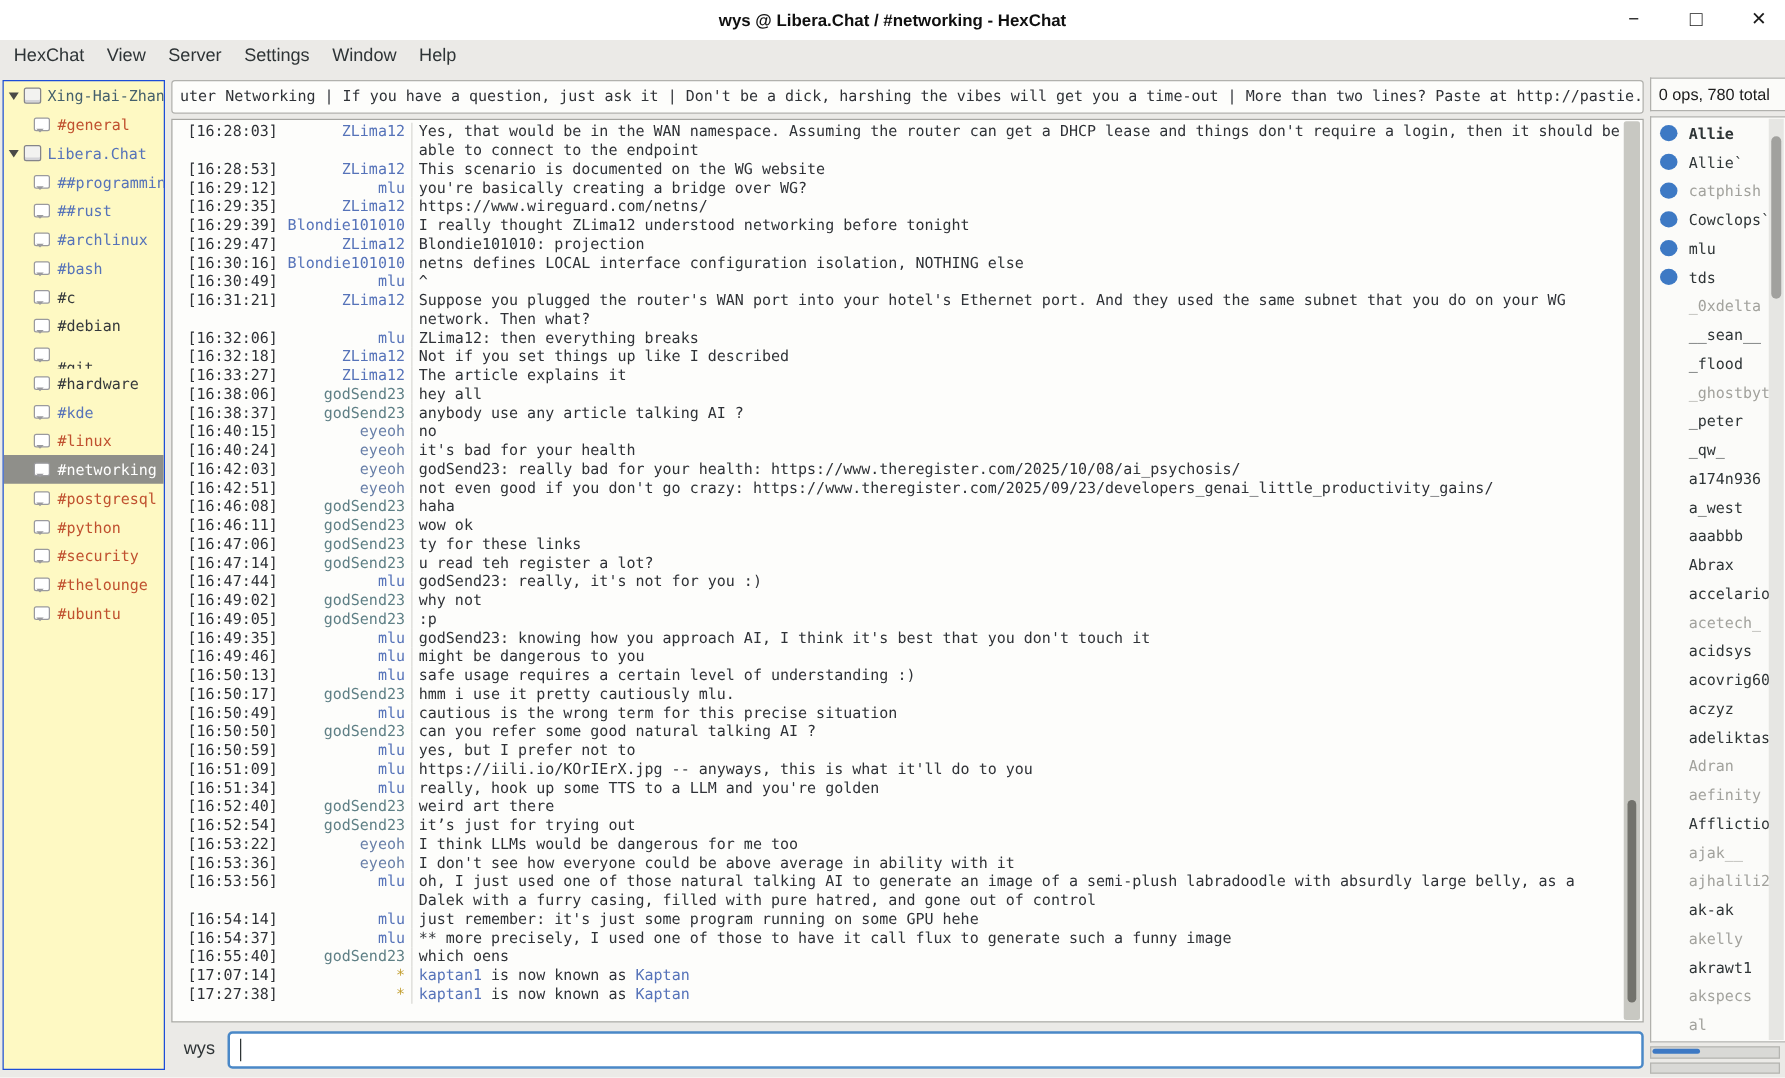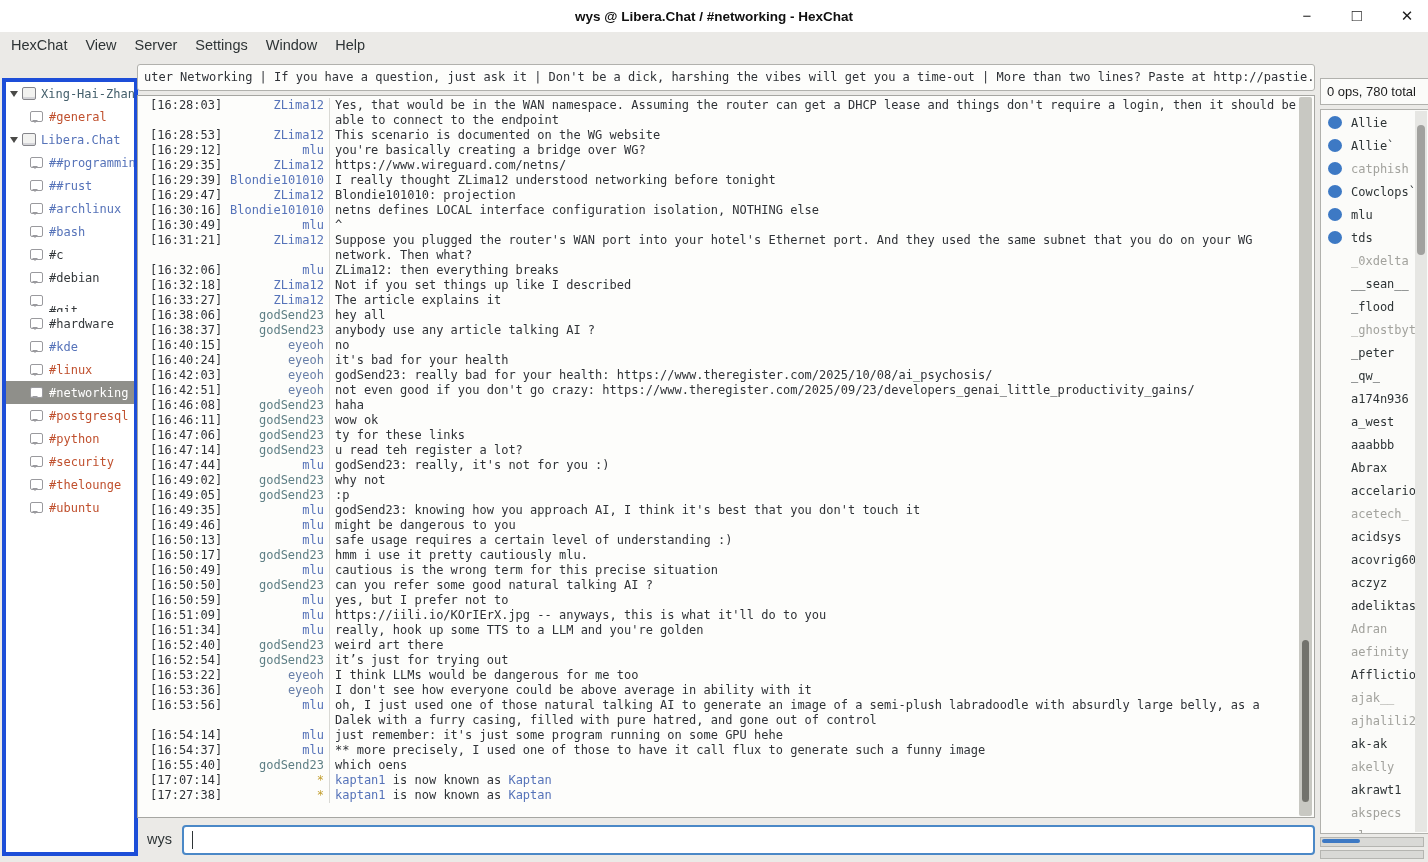--- a/index.html
+++ b/index.html
@@ -9,21 +9,21 @@
   .wtitle{font-size:13.5px;font-weight:bold;color:#101010}
   .controls{position:absolute;right:12px;top:0;height:100%;display:flex;align-items:center;gap:32px;color:#1a1a1a}
   .ctrl{width:18px;text-align:center;font-size:15px;line-height:32px;cursor:default}
   .ctrl.max{font-size:17px}
   
   .menubar{height:30px;background:#ebeae7;display:flex;align-items:flex-start;padding-left:2px}
   .menu-item{padding:5px 9px;font-size:14.5px;color:#2e3436}
   
   .main{position:absolute;top:62px;left:0;right:0;bottom:0}
   
-  .treepanel{position:absolute;left:2px;top:16px;width:128px;bottom:6px;background:#ffffff;border:4px solid #1d4ed8;overflow:hidden}
+  .treepanel{position:absolute;left:2px;top:2px;width:128px;bottom:6px;background:#fef9c3;border:1px solid #1d4ed8;overflow:hidden}
   .trow{height:23px;display:flex;align-items:center;white-space:nowrap;overflow:hidden;font-family:"DejaVu Sans Mono",monospace;font-size:12px}
   .srvrow{padding-left:4px}
   .chrow{padding-left:24px}
   .expander{width:0;height:0;border-left:4.5px solid transparent;border-right:4.5px solid transparent;border-top:6px solid #4a4a48;margin-right:4px;flex:none}
   .ico-srv{width:12px;height:11px;border:1px solid #85858a;border-radius:2px;background:#f2f2f0;margin-right:5px;flex:none;box-shadow:inset 0 -2px 0 #d4d4d8}
   .ico-chan{width:11px;height:9px;border:1px solid #9a9a9e;border-radius:2px;background:#fff;margin-right:6px;flex:none;position:relative}
   .ico-chan::after{content:'';position:absolute;left:1px;bottom:-5px;border:3px solid transparent;border-top:3px solid #9a9a9e}
   .st-data .tlabel{color:#45606c}
   .st-normal .tlabel{color:#34383b}
   .st-activity .tlabel{color:#5673b9}
@@ -46,21 +46,21 @@
   .c-lk{color:#5673b9}
   .vscroll{position:absolute;right:2px;top:1px;bottom:1px;width:13px;background:#c8c8c2;border-radius:2px}
   .vthumb{position:absolute;left:3px;width:7px;border-radius:4px;background:#72726c}
   .chat-thumb{top:75.5%;height:22.5%}
   
   .inputrow{height:44px;display:flex;align-items:flex-start;padding:7px 0 0 10px;box-sizing:border-box}
   .nicklabel{font-size:14.5px;color:#2e3436;margin:6px 10px 0 0}
   .inputbox{flex:1;height:30px;box-sizing:border-box;border:2px solid #4a88c7;border-radius:4px;background:#ffffff;position:relative}
   .caret{position:absolute;left:8px;top:4px;width:1px;height:18px;background:#2e3436}
   
-  .userpanel{position:absolute;right:0;top:16px;width:108px;bottom:0;display:flex;flex-direction:column}
+  .userpanel{position:absolute;right:0;top:0;width:108px;bottom:0;display:flex;flex-direction:column}
   .opsheader{height:27px;box-sizing:border-box;border:1px solid #b1b1ad;border-right:none;background:#fbfbf9;font-size:13px;color:#1c1c1c;display:flex;align-items:center;padding-left:6px;white-space:nowrap;overflow:hidden}
   .userlist{margin-top:4px;flex:1;background:#fbfbf9;border:1px solid #b1b1ad;border-right:none;position:relative;overflow:hidden;padding-top:1px}
   .urow{height:23px;display:flex;align-items:center;padding-left:7px;font-family:"DejaVu Sans Mono",monospace;font-size:12px;color:#2e3436;white-space:nowrap}
   .urow.away{color:#a2a29d}
   .udot{width:14px;height:13px;border-radius:50%;background:#3d79c4;margin-right:9px;flex:none}
   .udot.hide{visibility:hidden}
   .ulscroll{position:absolute;right:1px;top:1px;bottom:1px;width:12px;background:#e6e6e3}
   .ulthumb{position:absolute;left:2px;width:8px;border-radius:4px;background:#a1a19e;top:14px;height:130px}
   .hscroll{height:8px;margin:3px 4px 0 0;background:#d9d9d6;border:1px solid #b5b5b1;position:relative}
   .hthumb{position:absolute;left:1px;top:1px;width:38px;height:4px;background:#3d79c4;border-radius:2px}
@@ -410,21 +410,21 @@
         </div>
       </div>
     </div>
 
     <div class="userpanel">
       <div class="opsheader">0 ops, 780 total</div>
       <div class="userlist">
         <div>
             <div class="urow">
               <div class="udot"></div>
-              <div class="uname" style="display: inline;">Allie</div>
+              <div class="uname" style="display: inline; font-weight: bold;">Allie</div>
             </div>
             <div class="urow">
               <div class="udot"></div>
               <div class="uname" style="display: inline;">Allie`</div>
             </div>
             <div class="urow away">
               <div class="udot"></div>
               <div class="uname" style="display: inline;">catphish</div>
             </div>
             <div class="urow">

